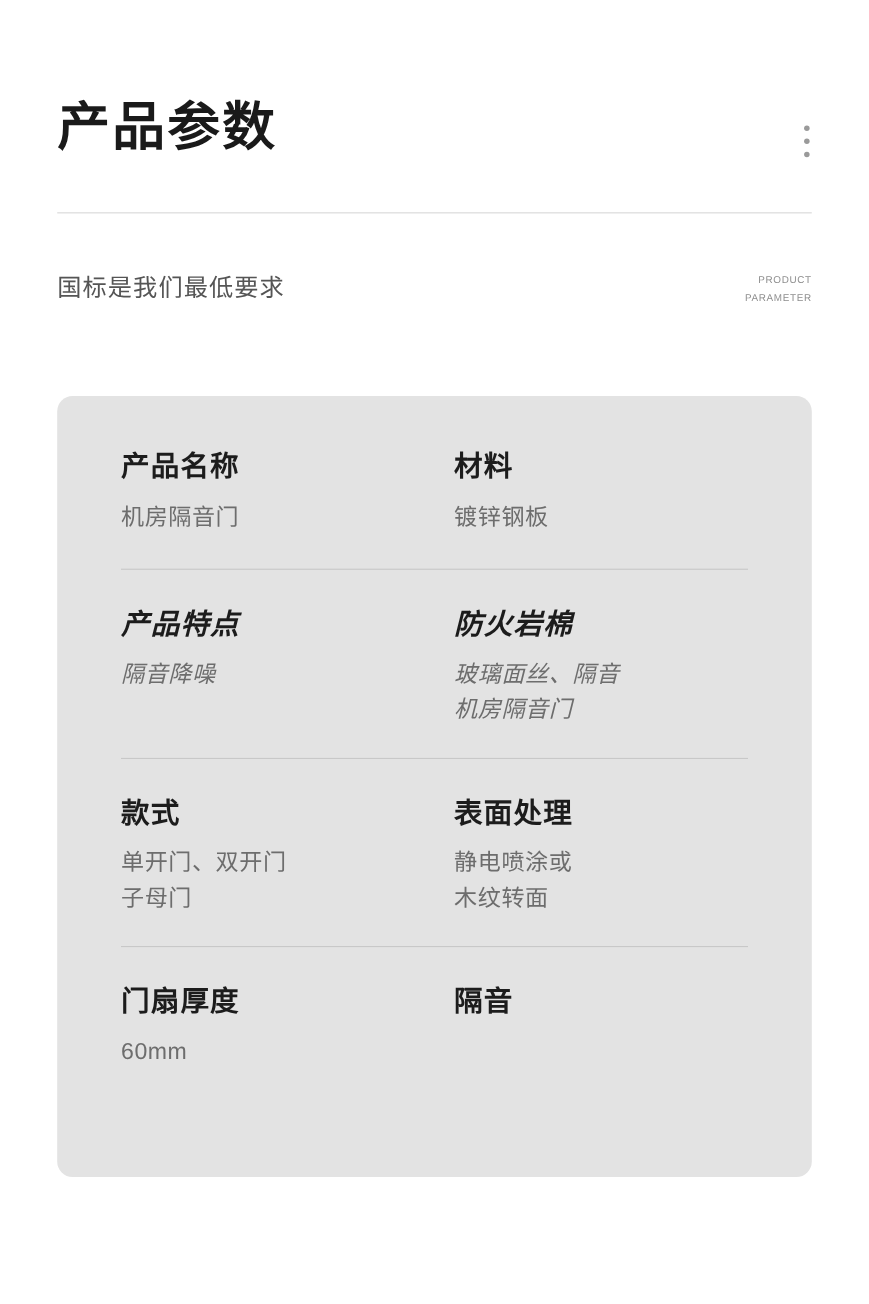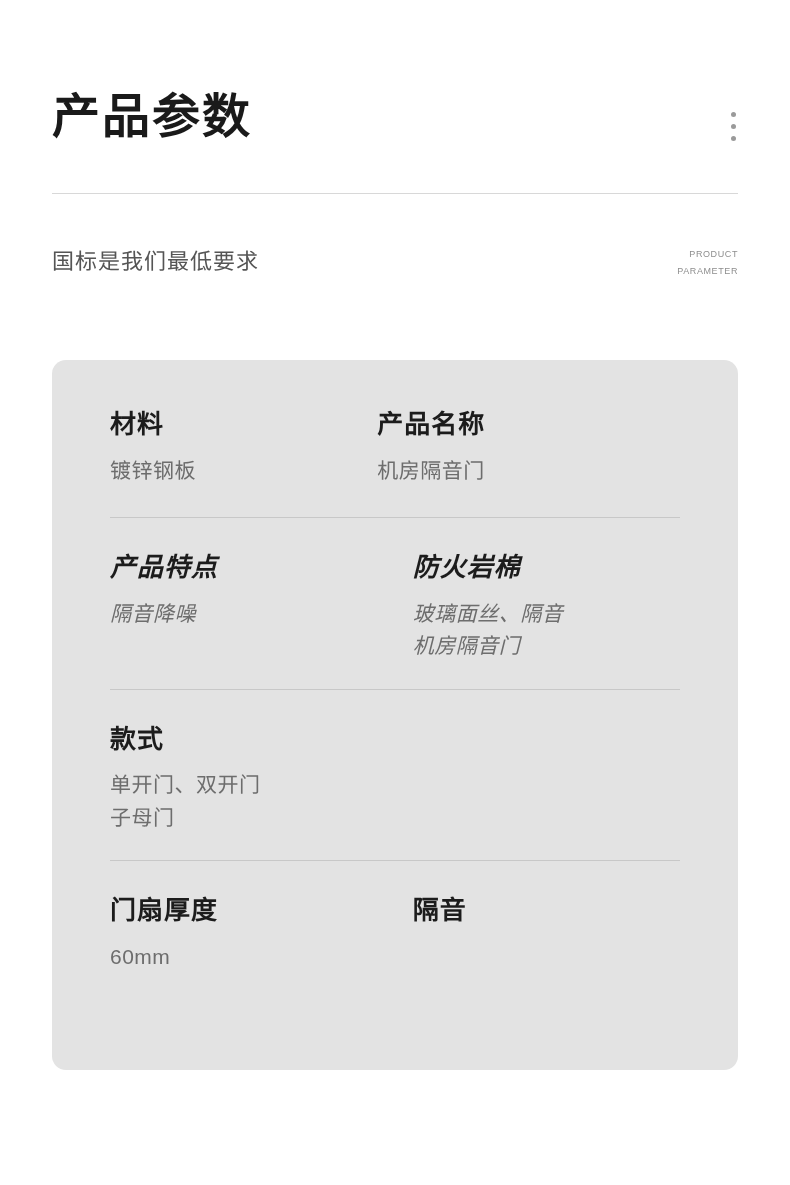--- a/index.html
+++ b/index.html
@@ -24,21 +24,21 @@
 
   
   .header {
     position: absolute;
     left: 52px;
     top: 88px;
     width: 686px;
   }
   .title-row {
     display: flex;
-    align-items: flex-start;
+    align-items: center;
     justify-content: space-between;
   }
   .page-title {
     font-size: 48px;
     font-weight: bold;
     letter-spacing: 2px;
     color: #1a1a1a;
     line-height: 1.2;
     margin: 0;
   }
@@ -157,27 +157,27 @@
   <div class="subtitle">国标是我们最低要求</div>
 
   <div class="en-label">
     <div>PRODUCT</div>
     <div>PARAMETER</div>
   </div>
 
   <div class="card">
 
     <div class="row row-1">
+      <div class="cell left">
+        <p class="cell-label">产品名称</p>
+        <p class="cell-value">机房隔音门</p>
+      </div>
       <div class="cell right">
         <p class="cell-label">材料</p>
         <p class="cell-value">镀锌钢板</p>
-      </div>
-      <div class="cell left">
-        <p class="cell-label">产品名称</p>
-        <p class="cell-value">机房隔音门</p>
       </div>
     </div>
 
     <div class="row row-2">
       <div class="cell left">
         <p class="cell-label">产品特点</p>
         <p class="cell-value">隔音降噪</p>
       </div>
       <div class="cell right">
         <p class="cell-label">防火岩棉</p>
@@ -185,20 +185,25 @@
 机房隔音门</p>
       </div>
     </div>
 
     <div class="row row-3">
       <div class="cell left">
         <p class="cell-label">款式</p>
         <p class="cell-value">单开门、双开门
 子母门</p>
       </div>
+      <div class="cell right">
+        <p class="cell-label">表面处理</p>
+        <p class="cell-value">静电喷涂或
+木纹转面</p>
+      </div>
     </div>
 
     <div class="row row-4">
       <div class="cell left">
         <p class="cell-label">门扇厚度</p>
         <p class="cell-value">60mm</p>
       </div>
       <div class="cell right">
         <p class="cell-label">隔音</p>
       </div>

